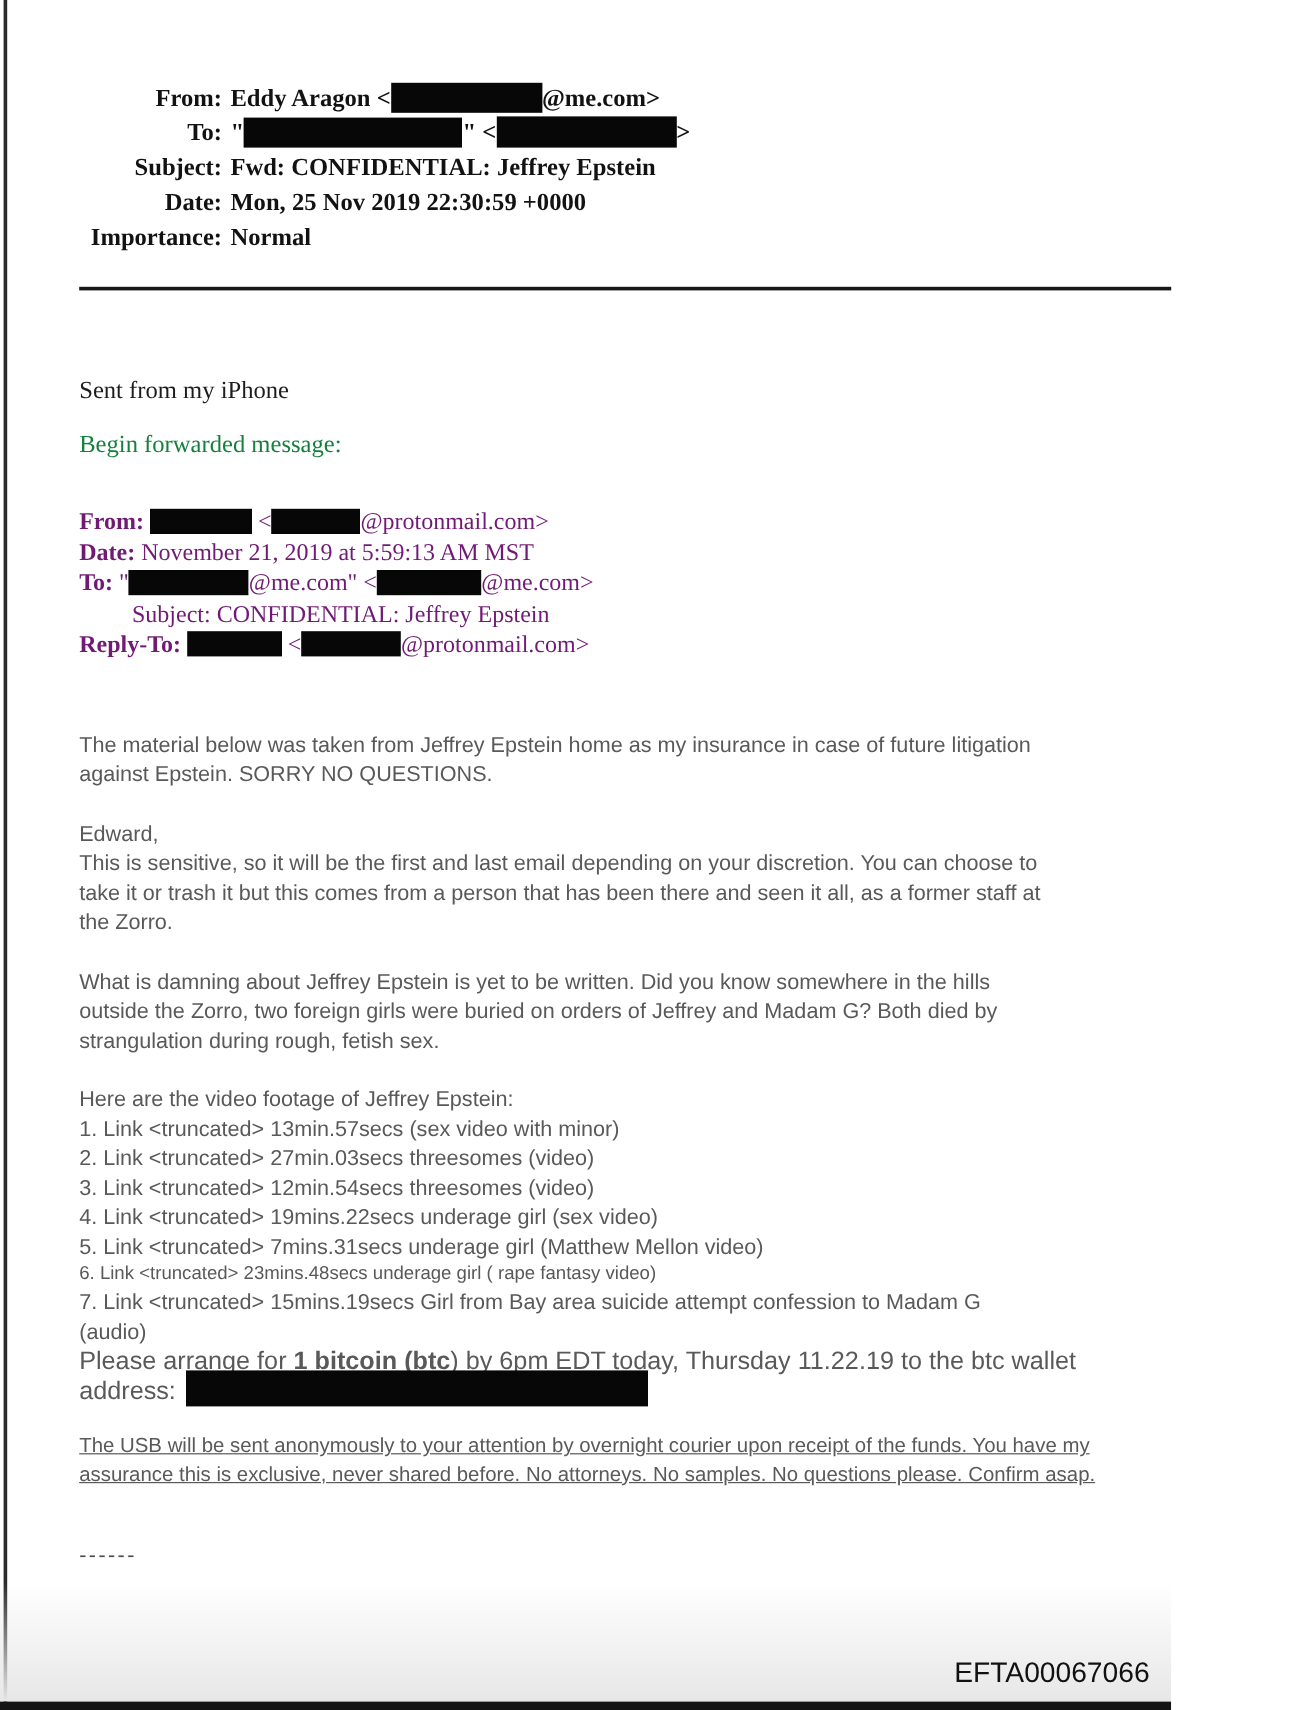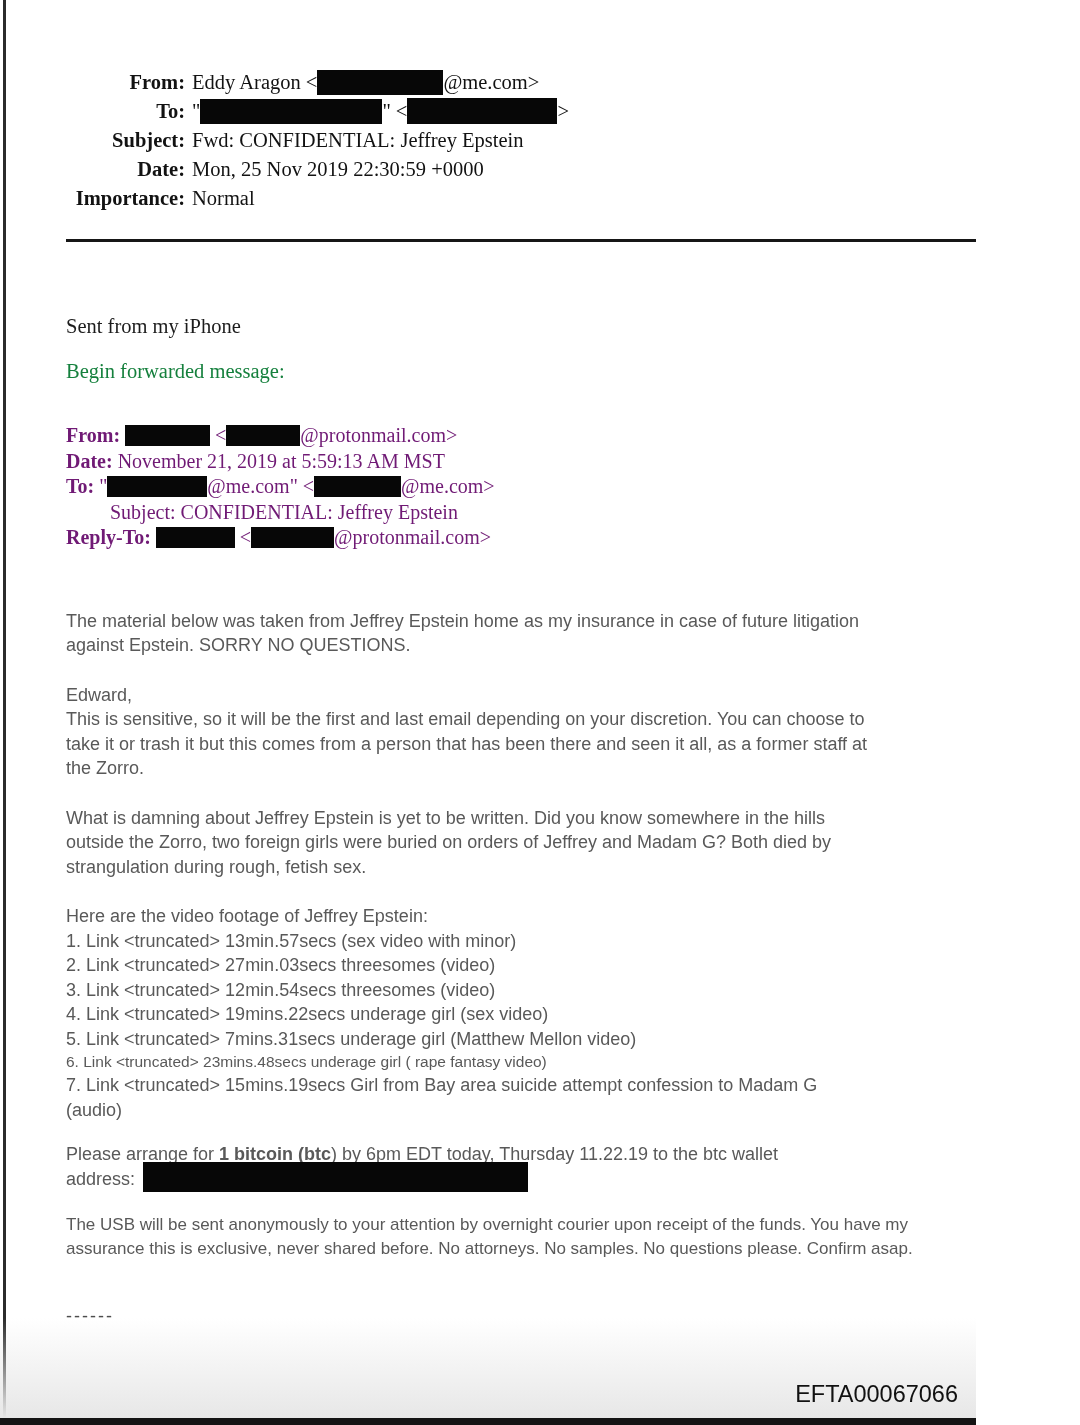--- a/index.html
+++ b/index.html
@@ -20,21 +20,21 @@
   .bottom-bar {
     position:absolute; left:0; bottom:0; width:100%; height:7px;
     background:#141414;
   }
   .content { position:absolute; left:66px; top:0; width:947px; }
 
   
   .outer-header { margin-top:68px; font-size:20.5px; line-height:29px; color:#121212; }
   .hrow { display:flex; align-items:baseline; }
   .hlabel { flex:0 0 126px; text-align:right; font-weight:bold; padding-right:7px; white-space:nowrap; }
-  .hval { flex:1; white-space:nowrap; }
+  .hval { flex:1; white-space:nowrap;font-weight:bold; }
 
   .redact { display:inline-block; background:#070707; vertical-align:middle; margin-top:-4px; }
   .r-outer { height:25px; }
   .r-inner { height:21px; }
 
   .rule { margin-top:26px; width:947px; height:3px; background:#161616; }
 
   
   .sent-line  { margin-top:73px; font-size:20.5px; color:#1c1c1c; }
   .begin-line { margin-top:22px; font-size:20.5px; color:#15803d; }
@@ -44,24 +44,24 @@
   .inner-header .lbl { font-weight:bold; }
   .inner-header .bold-line { font-weight:normal;margin-left:44px; }
 
   
   .body-text { margin-top:58px; width:1002px; font-family:"Liberation Sans", sans-serif; color:#595959; }
   .para { font-size:18px; line-height:24.5px; white-space:pre-line; }
   .para + .para { margin-top:25px; }
   .footage-block { margin-top:25px; }
   .footage-line { font-size:18px; line-height:24.5px; white-space:pre-line; }
   .footage-line.small { font-size:15.5px; line-height:22px; }
-  .btc-para { margin-top:20px; font-size:18px; line-height:25px; }
+  .btc-para { font-size:21px; line-height:25px; }
   .btc-para b { font-weight:bold; }
   .r-btc { width:385px; height:30px; margin-left:8px; margin-top:-6px; }
-  .usb-para { margin-top:21px; font-size:17px; line-height:23.5px; white-space:pre-line; }
+  .usb-para { margin-top:21px; font-size:17px; line-height:23.5px; white-space:pre-line;text-decoration:underline; }
   .dashes { margin-top:46px; font-size:18px; letter-spacing:2px; color:#4d4d4d; font-family:"Liberation Sans", sans-serif; }
 
   .bates {
     position:absolute; right:18px; top:1381px;
     font-family:"Liberation Sans", sans-serif; font-size:23.5px; color:#111111;
   }
 </style>
 </head>
 <body>
 

